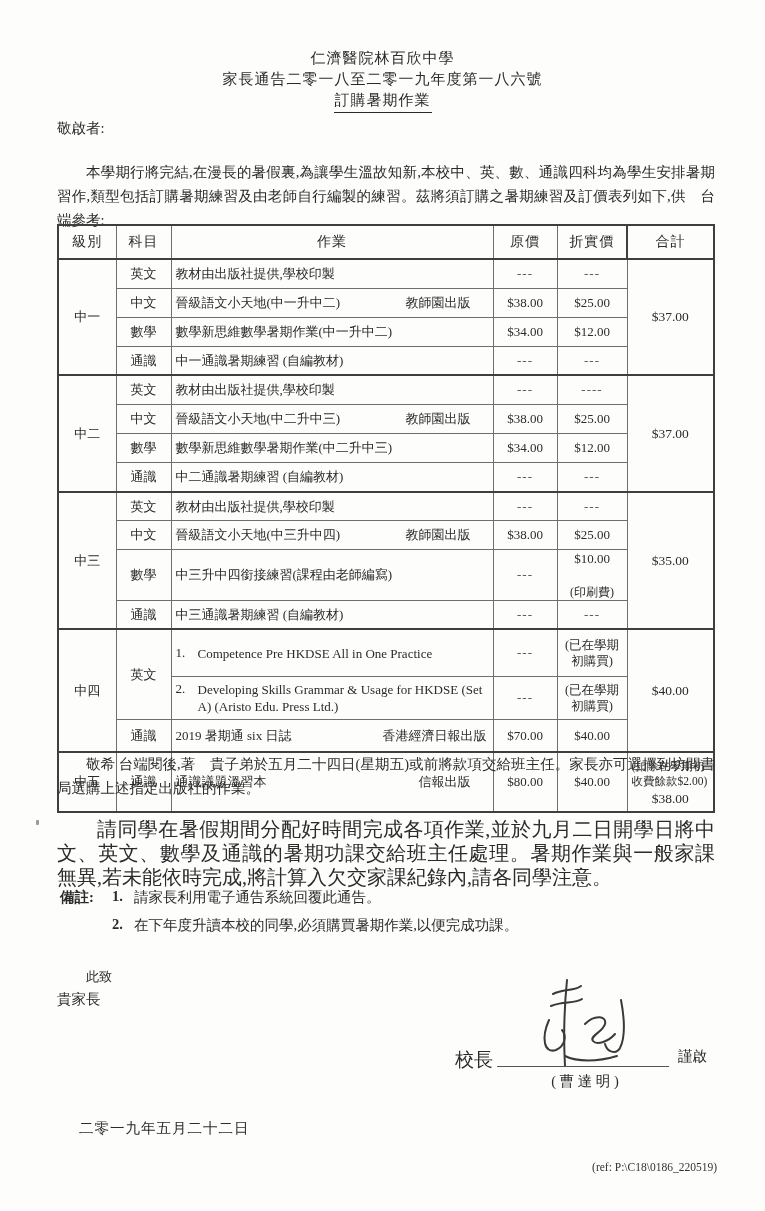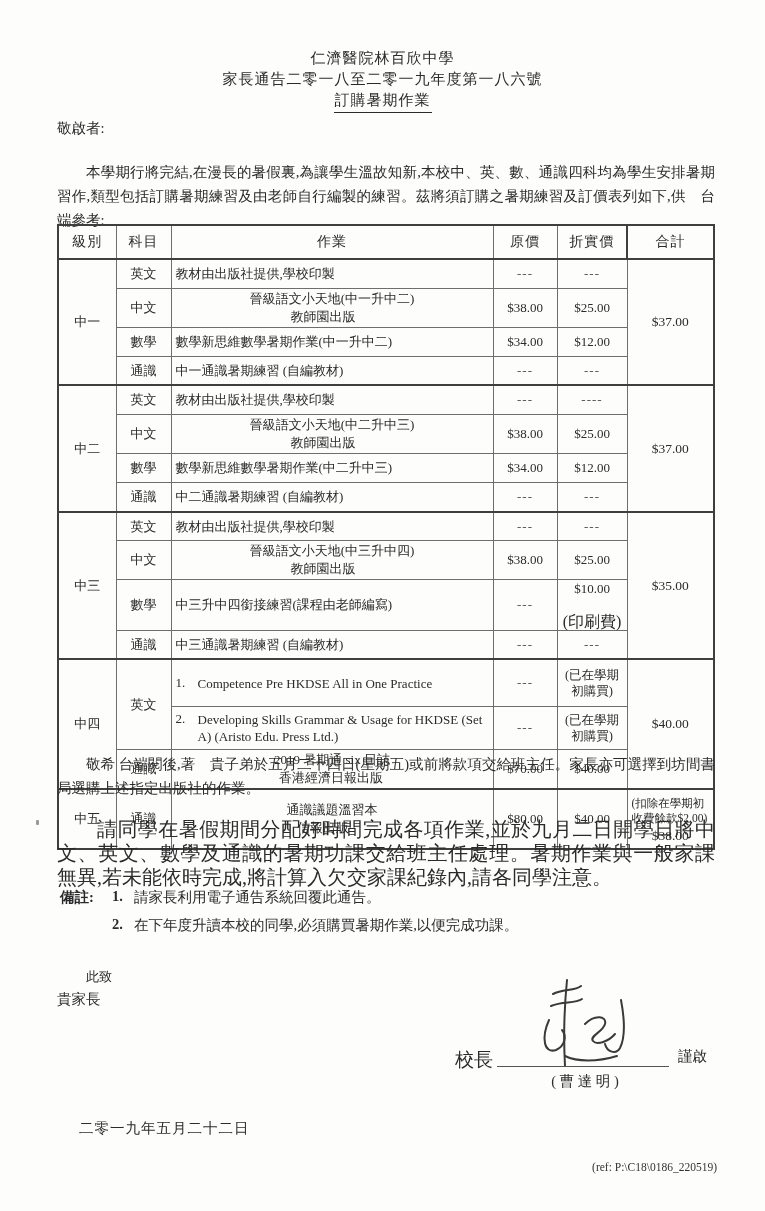--- a/index.html
+++ b/index.html
@@ -31,33 +31,33 @@
   .col-subject{width:55px;}
   .col-work{width:322px;}
   .col-orig{width:64px;}
   .col-disc{width:70px;}
   .col-total{width:87px;}
   td.level{vertical-align:top;text-align:center;padding-top:3px;}
   td.subject{text-align:center;}
   td.price{text-align:center;}
   td.total{text-align:center;vertical-align:bottom;padding-bottom:4px;border-left:2px solid #3f3f3f;font-size:13.5px;}
   td.work{padding-left:8px;padding-right:6px;}
-  .work-flex{display:flex;justify-content:space-between;align-items:center;flex-direction:column;}
+  .work-flex{display:flex;justify-content:space-between;align-items:flex-end;}
   .pub{padding-right:18px;white-space:nowrap;}
   .pub-long{padding-right:2px;}
   thead th{height:30px;font-size:14px;text-align:center;letter-spacing:1px;}
   tr.h26 td{height:26px;}
   tr.h25 td{height:25px;}
   tr.h36 td{height:36px;}
   tr.h44 td{height:44px;}
   tr.h40 td{height:40px;}
   tr.h29 td{height:29px;}
   tr.h56 td{height:56px;}
   .dash{color:#555;letter-spacing:1px;}
-  .note-small{display:block;font-size:16px;line-height:14px;margin-top:18px;}
+  .note-small{display:block;font-size:12px;line-height:14px;margin-top:18px;}
   td.vtop{vertical-align:top;padding-top:3px;}
   .en-item{display:flex;align-items:flex-start;}
   .en-num{width:22px;flex:0 0 22px;}
   .en-text{flex:1;line-height:17px;}
   td.total .total-note{display:block;font-size:11.5px;line-height:15px;text-align:left;padding-top:2px;}
   td.total .total-amt{display:block;padding-top:2px;}
   td.total-c5{vertical-align:top;}
 
   
   .closing1{position:absolute;top:752px;left:57px;width:658px;font-size:14.5px;line-height:24px;text-align:justify;text-indent:2em;}

